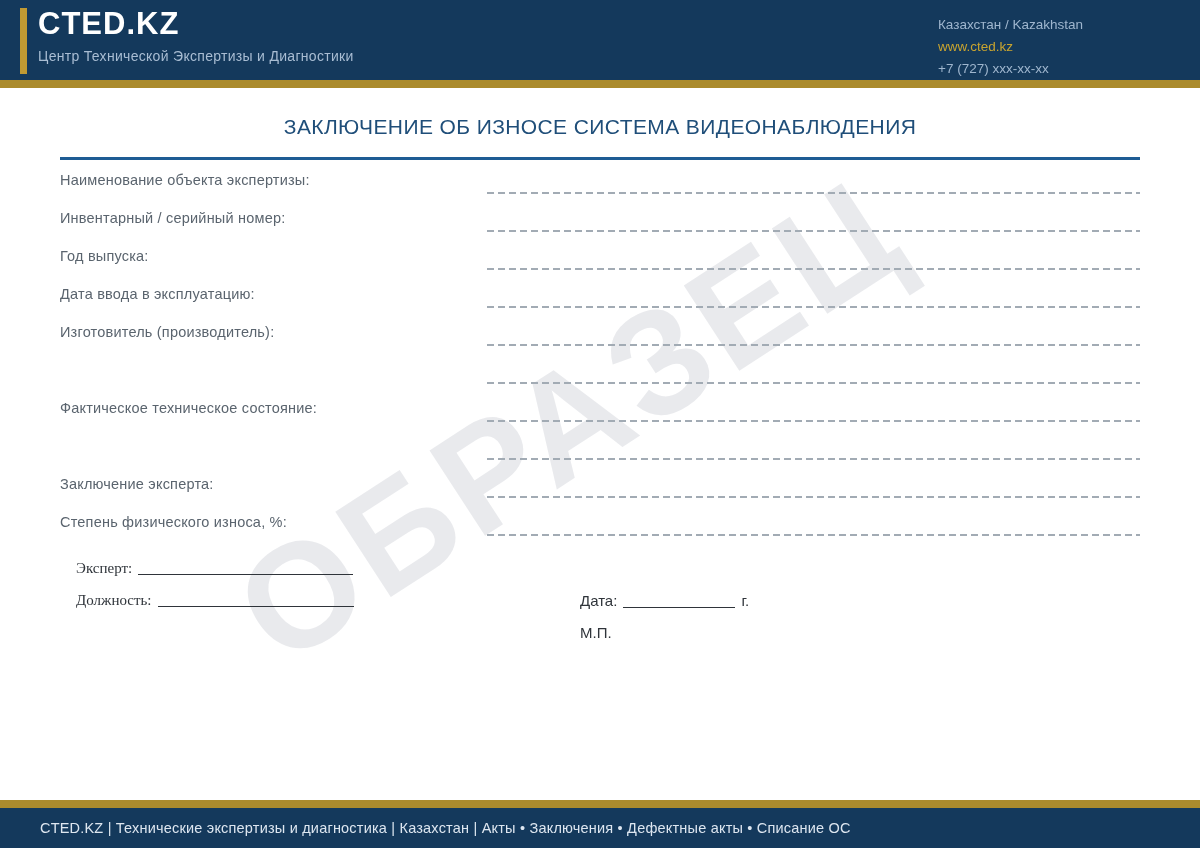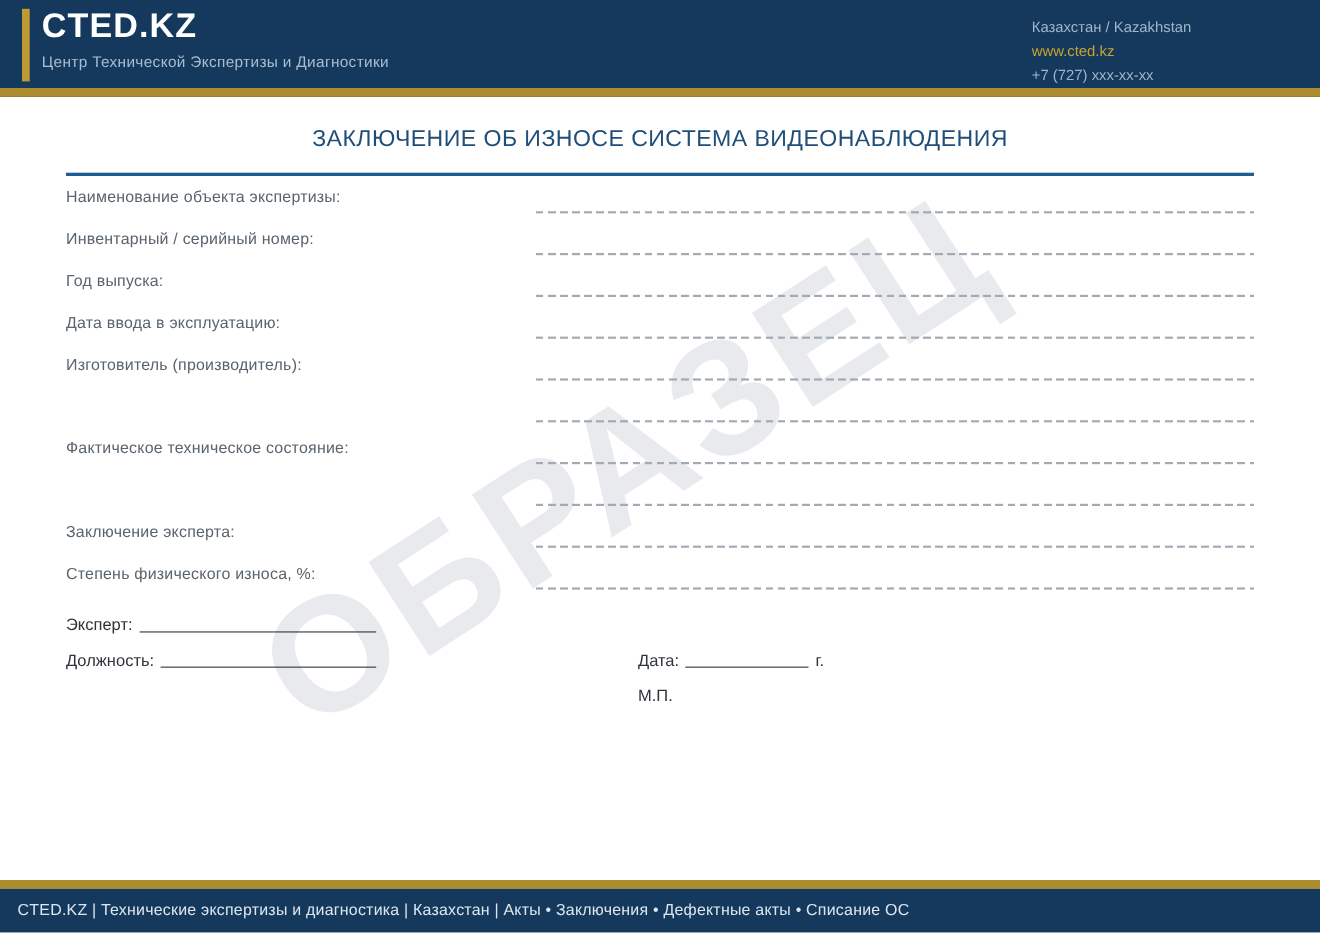--- a/index.html
+++ b/index.html
@@ -42,30 +42,30 @@
   
   .fields{position:absolute;top:166px;left:60px;right:60px;z-index:1;}
   .field-row{position:relative;height:38px;}
   .field-label{position:absolute;left:0;top:6px;font-size:14.5px;color:var(--label-gray);letter-spacing:0.2px;}
   .field-line{position:absolute;left:427px;right:0;bottom:10px;height:2px;
     background:repeating-linear-gradient(90deg,var(--dash-gray) 0 7px,transparent 7px 11px);}
 
   
   .signature{position:absolute;left:60px;right:60px;top:560px;font-size:15px;color:var(--sig-dark);z-index:1;}
   .sig-row{position:relative;height:32px;}
-  .sig-left{position:absolute;left:0;top:0;}
+  .sig-left{position:absolute;left:16px;top:0;font-family:Liberation Serif, serif;}
   .sig-right{position:absolute;left:520px;top:0;margin-top:32px;}
   .sig-line{display:inline-block;border-bottom:1px solid var(--sig-dark);height:14px;vertical-align:-2px;margin-left:6px;}
   .w215{width:215px;} .w196{width:196px;} .w112{width:112px;}
   .date-suffix{margin-left:6px;}
 
   
   .footer-gold{position:absolute;top:800px;left:0;width:100%;height:8px;background:var(--gold);}
   .footer-bar{position:absolute;top:808px;left:0;width:100%;height:40px;background:var(--navy);}
-  .footer-text{display:block;padding-left:16px;line-height:40px;font-size:14.5px;color:var(--footer-text);letter-spacing:0.2px;white-space:nowrap;}
+  .footer-text{display:block;padding-left:40px;line-height:40px;font-size:14.5px;color:var(--footer-text);letter-spacing:0.2px;white-space:nowrap;}
 </style>
 </head>
 <body>
 
 <div class="page">
 
   <div class="topbar">
     <div class="brand-accent"></div>
     <div class="logo">CTED.KZ</div>
     <div class="tagline">Центр Технической Экспертизы и Диагностики</div>

